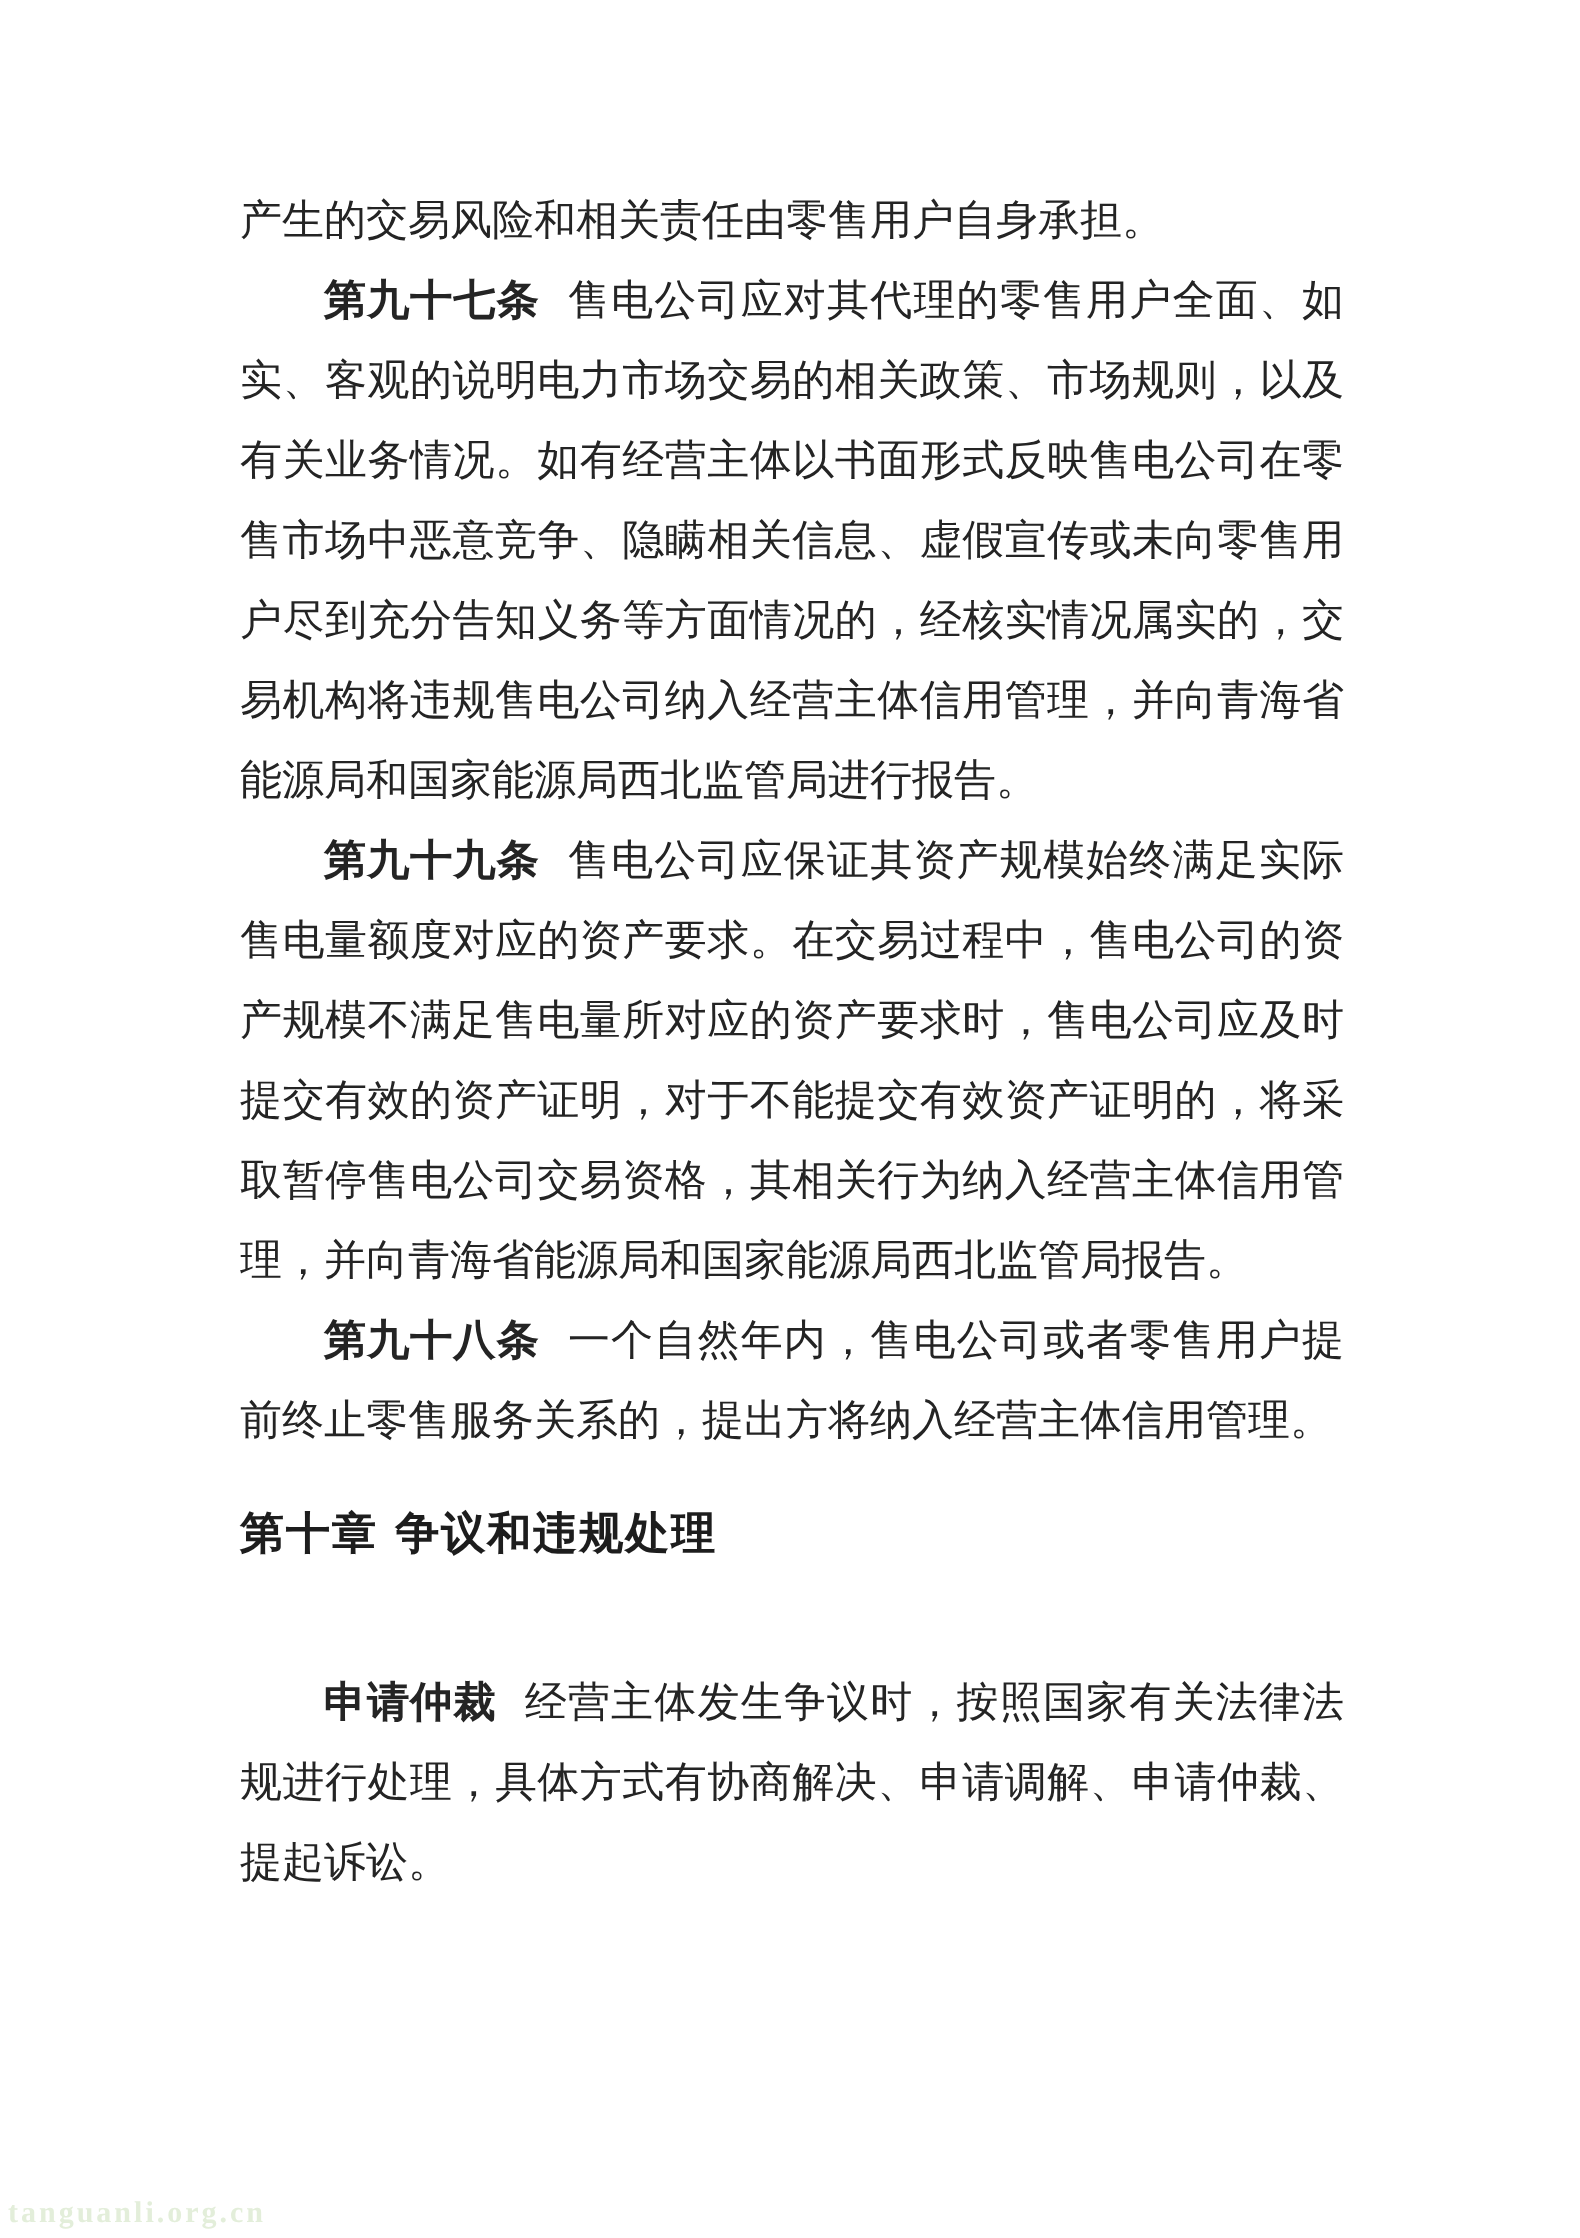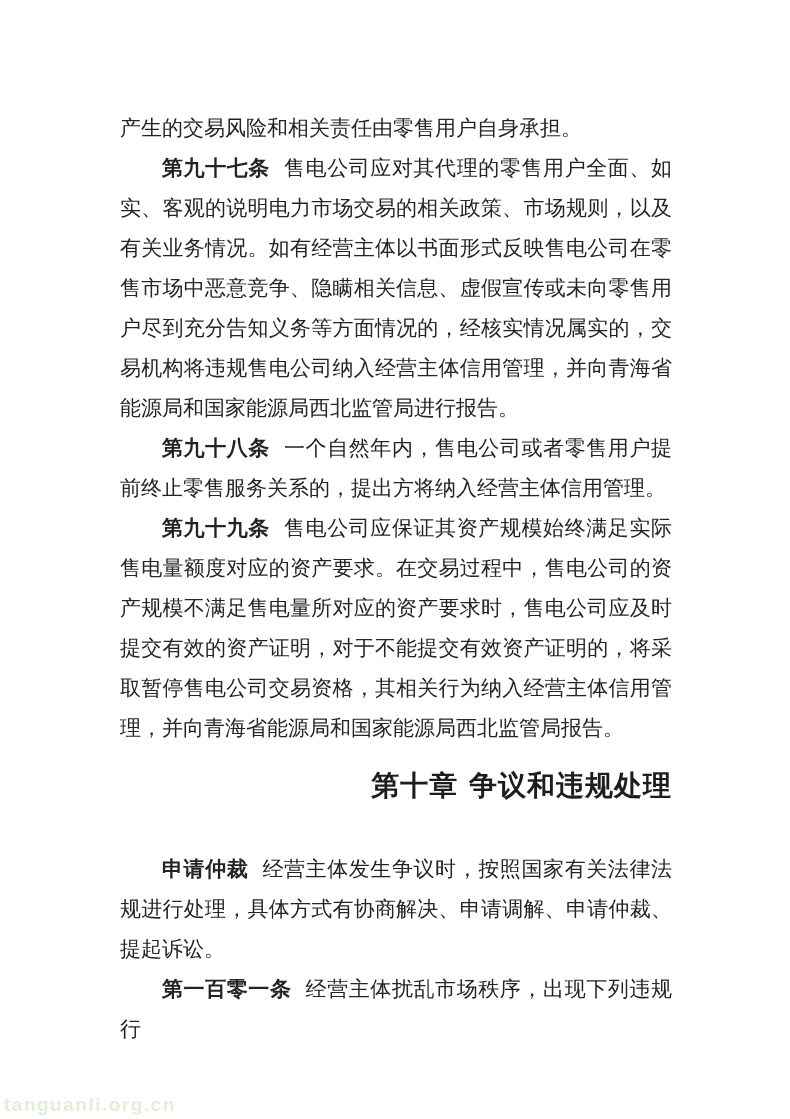--- a/index.html
+++ b/index.html
@@ -11,21 +11,21 @@
     height: 1119px;
     background: #ffffff;
     position: relative;
     overflow: hidden;
     font-family: "DejaVu Serif", "Liberation Serif", serif;
     color: #242424;
   }
   .doc {
     position: absolute;
     left: 120px;
-    top: 108px;
+    top: 90px;
     width: 552px;
     font-size: 21px;
     line-height: 40px;
     text-align: justify;
     text-justify: inter-character;
   }
   .para {
     margin: 0;
     padding: 0;
     text-indent: 42px;
@@ -33,54 +33,53 @@
   .para.continuation {
     text-indent: 0;
   }
   .article-label {
     font-weight: bold;
     padding-right: 14px;
     margin-top: 44px;
   }
   .chapter-heading {
     font-family: "DejaVu Sans", "Liberation Sans", sans-serif;
-    font-size: 28px;
+    font-size: 22px;
     font-weight: bold;
     color: #1d1d1d;
-    text-align: right;
+    text-align: left;
     text-indent: 0;
     letter-spacing: 1px;
     line-height: 40px;
     margin: 18px 0 43px 0;
   }
   .watermark {
     position: absolute;
     left: 4px;
     bottom: 3px;
-    font-family: Liberation Sans, sans-serif;
+    font-family: Liberation Serif, serif;
     font-weight: bold;
-    font-size: 19px;
+    font-size: 15px;
     letter-spacing: 1.5px;
     color: #e3eeda;
   }
 </style>
 </head>
 <body>
 
 <div class="doc">
 
   <p class="para continuation"><span>产生的交易风险和相关责任由零售用户自身承担。</span></p>
 
   <p class="para"><span class="article-label">第九十七条</span><span>售电公司应对其代理的零售用户全面、如实、客观的说明电力市场交易的相关政策、市场规则，以及有关业务情况。如有经营主体以书面形式反映售电公司在零售市场中恶意竞争、隐瞒相关信息、虚假宣传或未向零售用户尽到充分告知义务等方面情况的，经核实情况属实的，交易机构将违规售电公司纳入经营主体信用管理，并向青海省能源局和国家能源局西北监管局进行报告。</span></p>
 
+  <p class="para"><span class="article-label">第九十九条</span><span>售电公司应保证其资产规模始终满足实际售电量额度对应的资产要求。在交易过程中，售电公司的资产规模不满足售电量所对应的资产要求时，售电公司应及时提交有效的资产证明，对于不能提交有效资产证明的，将采取暂停售电公司交易资格，其相关行为纳入经营主体信用管理，并向青海省能源局和国家能源局西北监管局报告。</span></p>
+
   <p class="para"><span class="article-label">第九十八条</span><span>一个自然年内，售电公司或者零售用户提前终止零售服务关系的，提出方将纳入经营主体信用管理。</span></p>
-
-  <p class="para"><span class="article-label">第九十九条</span><span>售电公司应保证其资产规模始终满足实际售电量额度对应的资产要求。在交易过程中，售电公司的资产规模不满足售电量所对应的资产要求时，售电公司应及时提交有效的资产证明，对于不能提交有效资产证明的，将采取暂停售电公司交易资格，其相关行为纳入经营主体信用管理，并向青海省能源局和国家能源局西北监管局报告。</span></p>
 
   <h2 class="chapter-heading">第十章 争议和违规处理</h2>
 
   <p class="para"><span class="article-label">申请仲裁</span><span>经营主体发生争议时，按照国家有关法律法规进行处理，具体方式有协商解决、申请调解、申请仲裁、提起诉讼。</span></p>
 
-  <p class="para"><span class="article-label">第一百零一条</span><span>经营主体扰乱市场秩序，出现下列违规行</span></p>
 
 </div>
 
 <div class="watermark">tanguanli.org.cn</div>
 
 </body></html>

